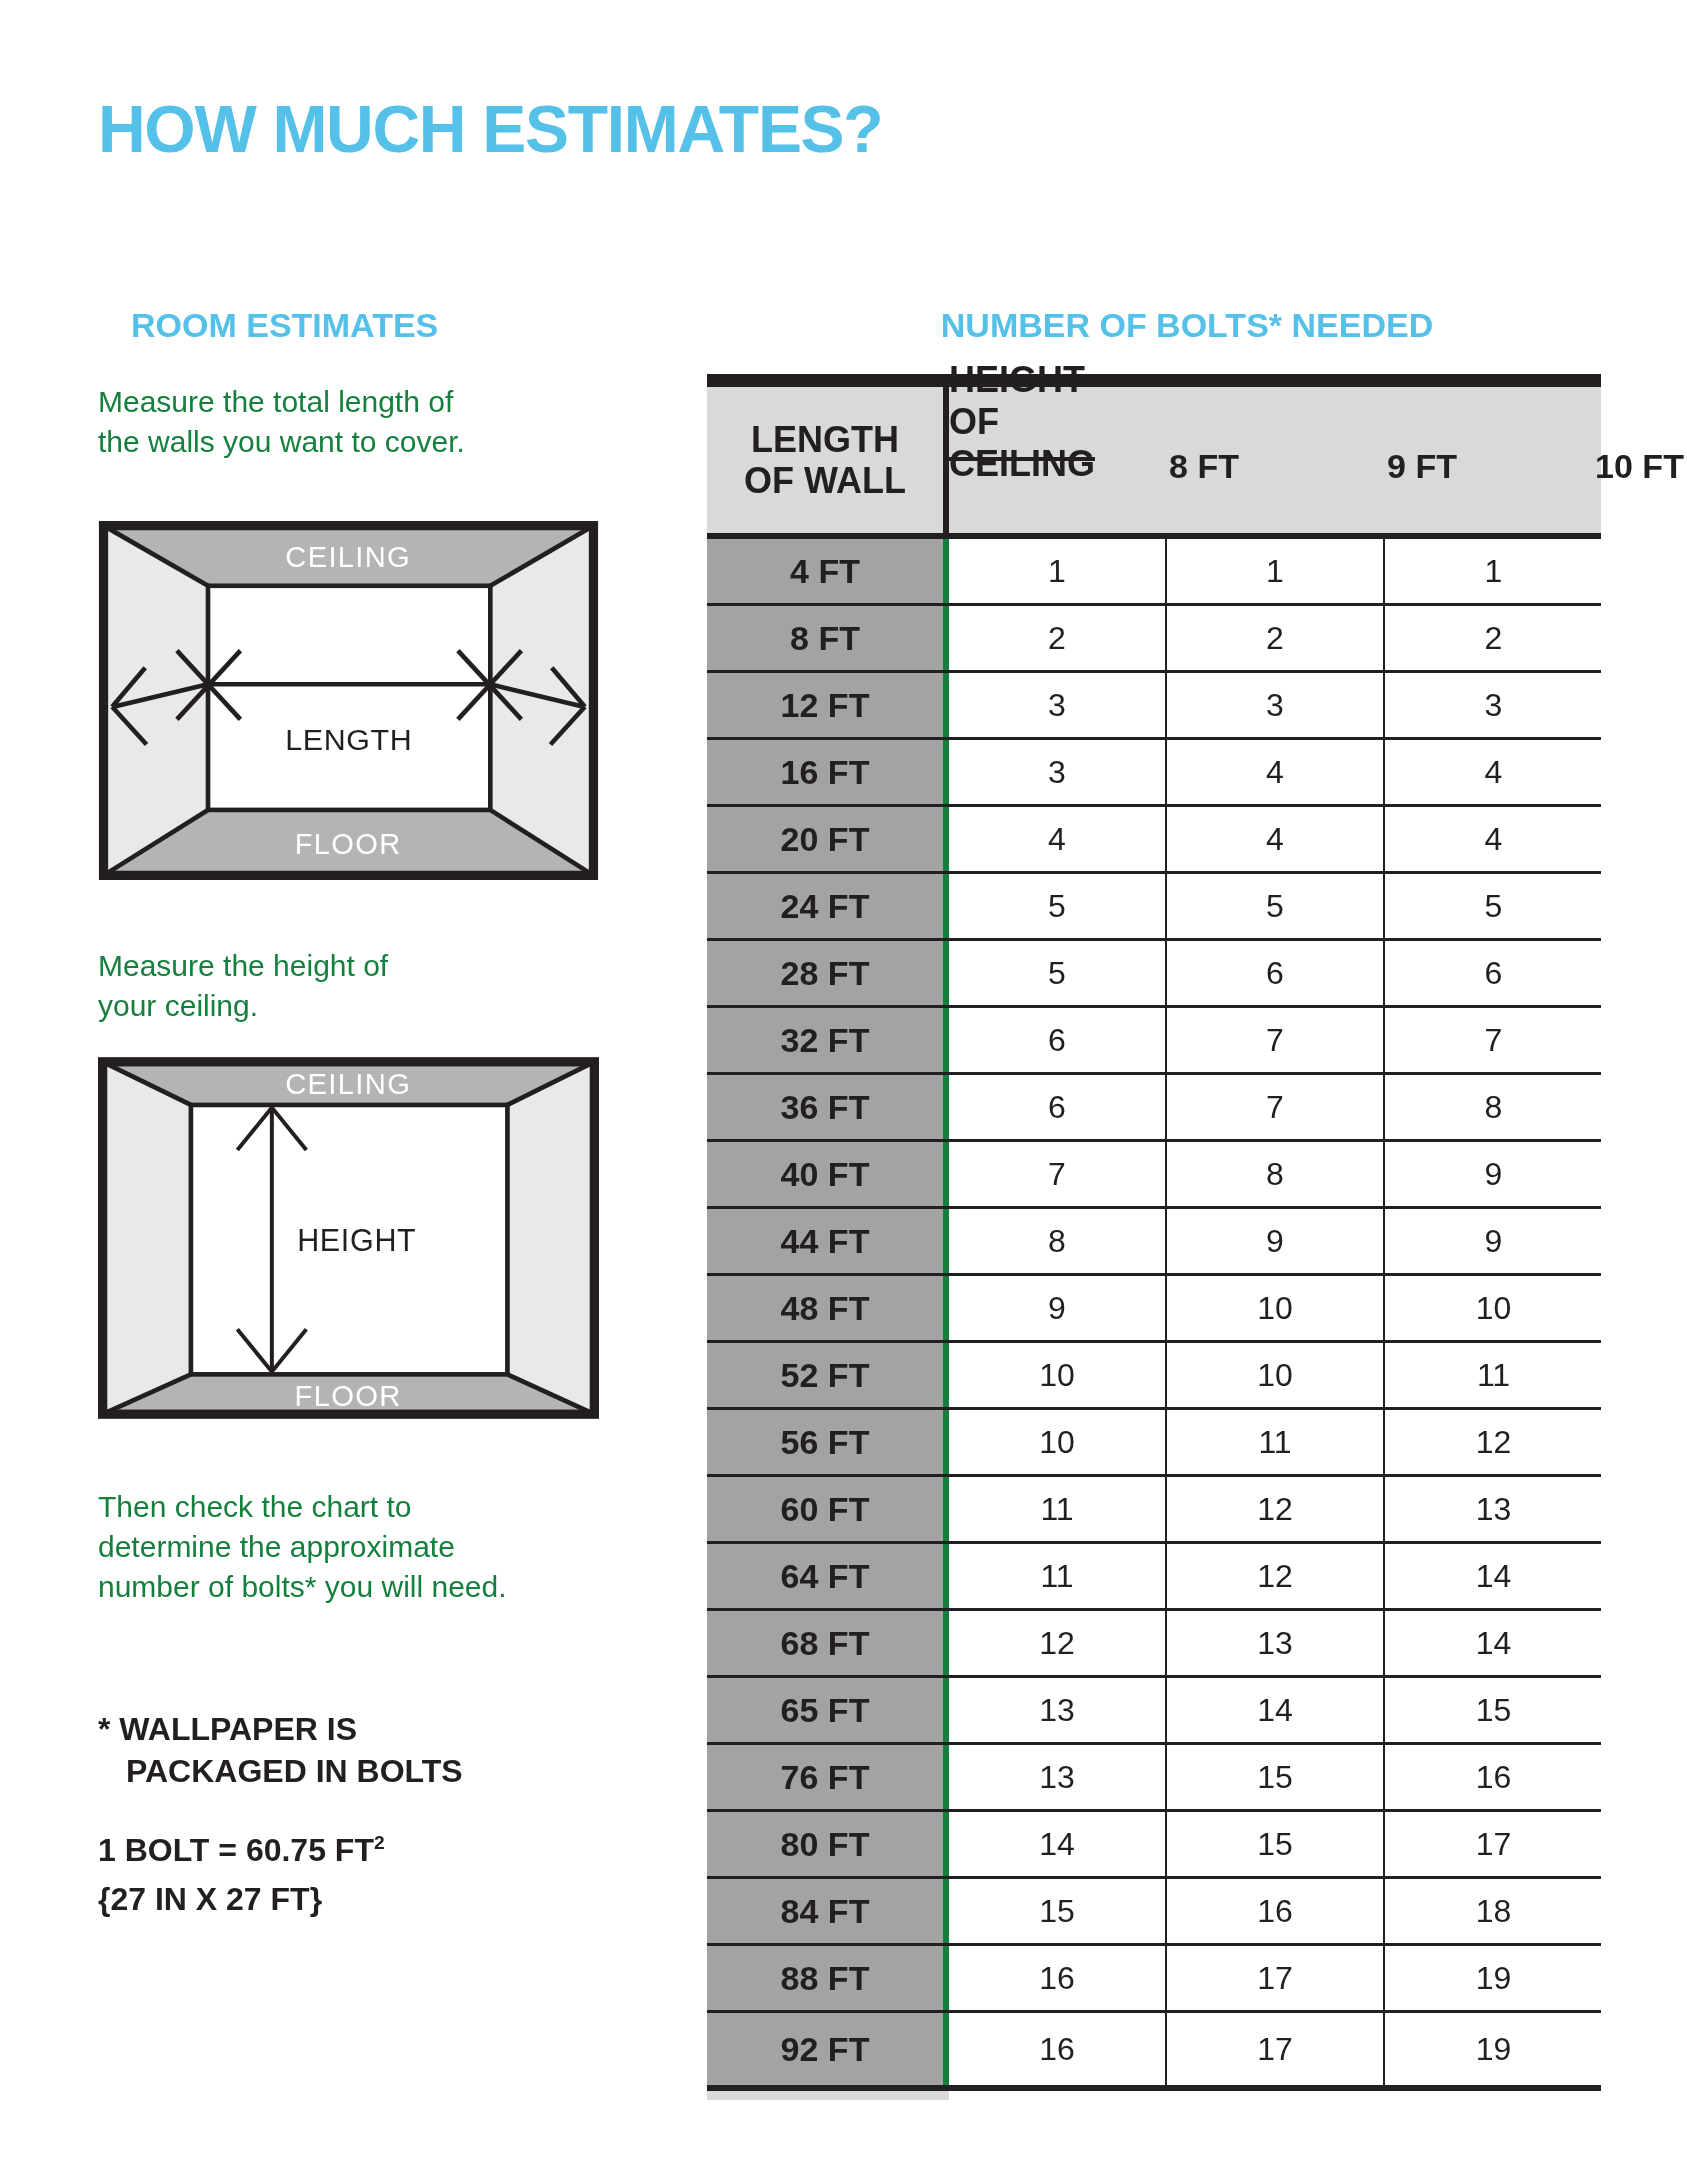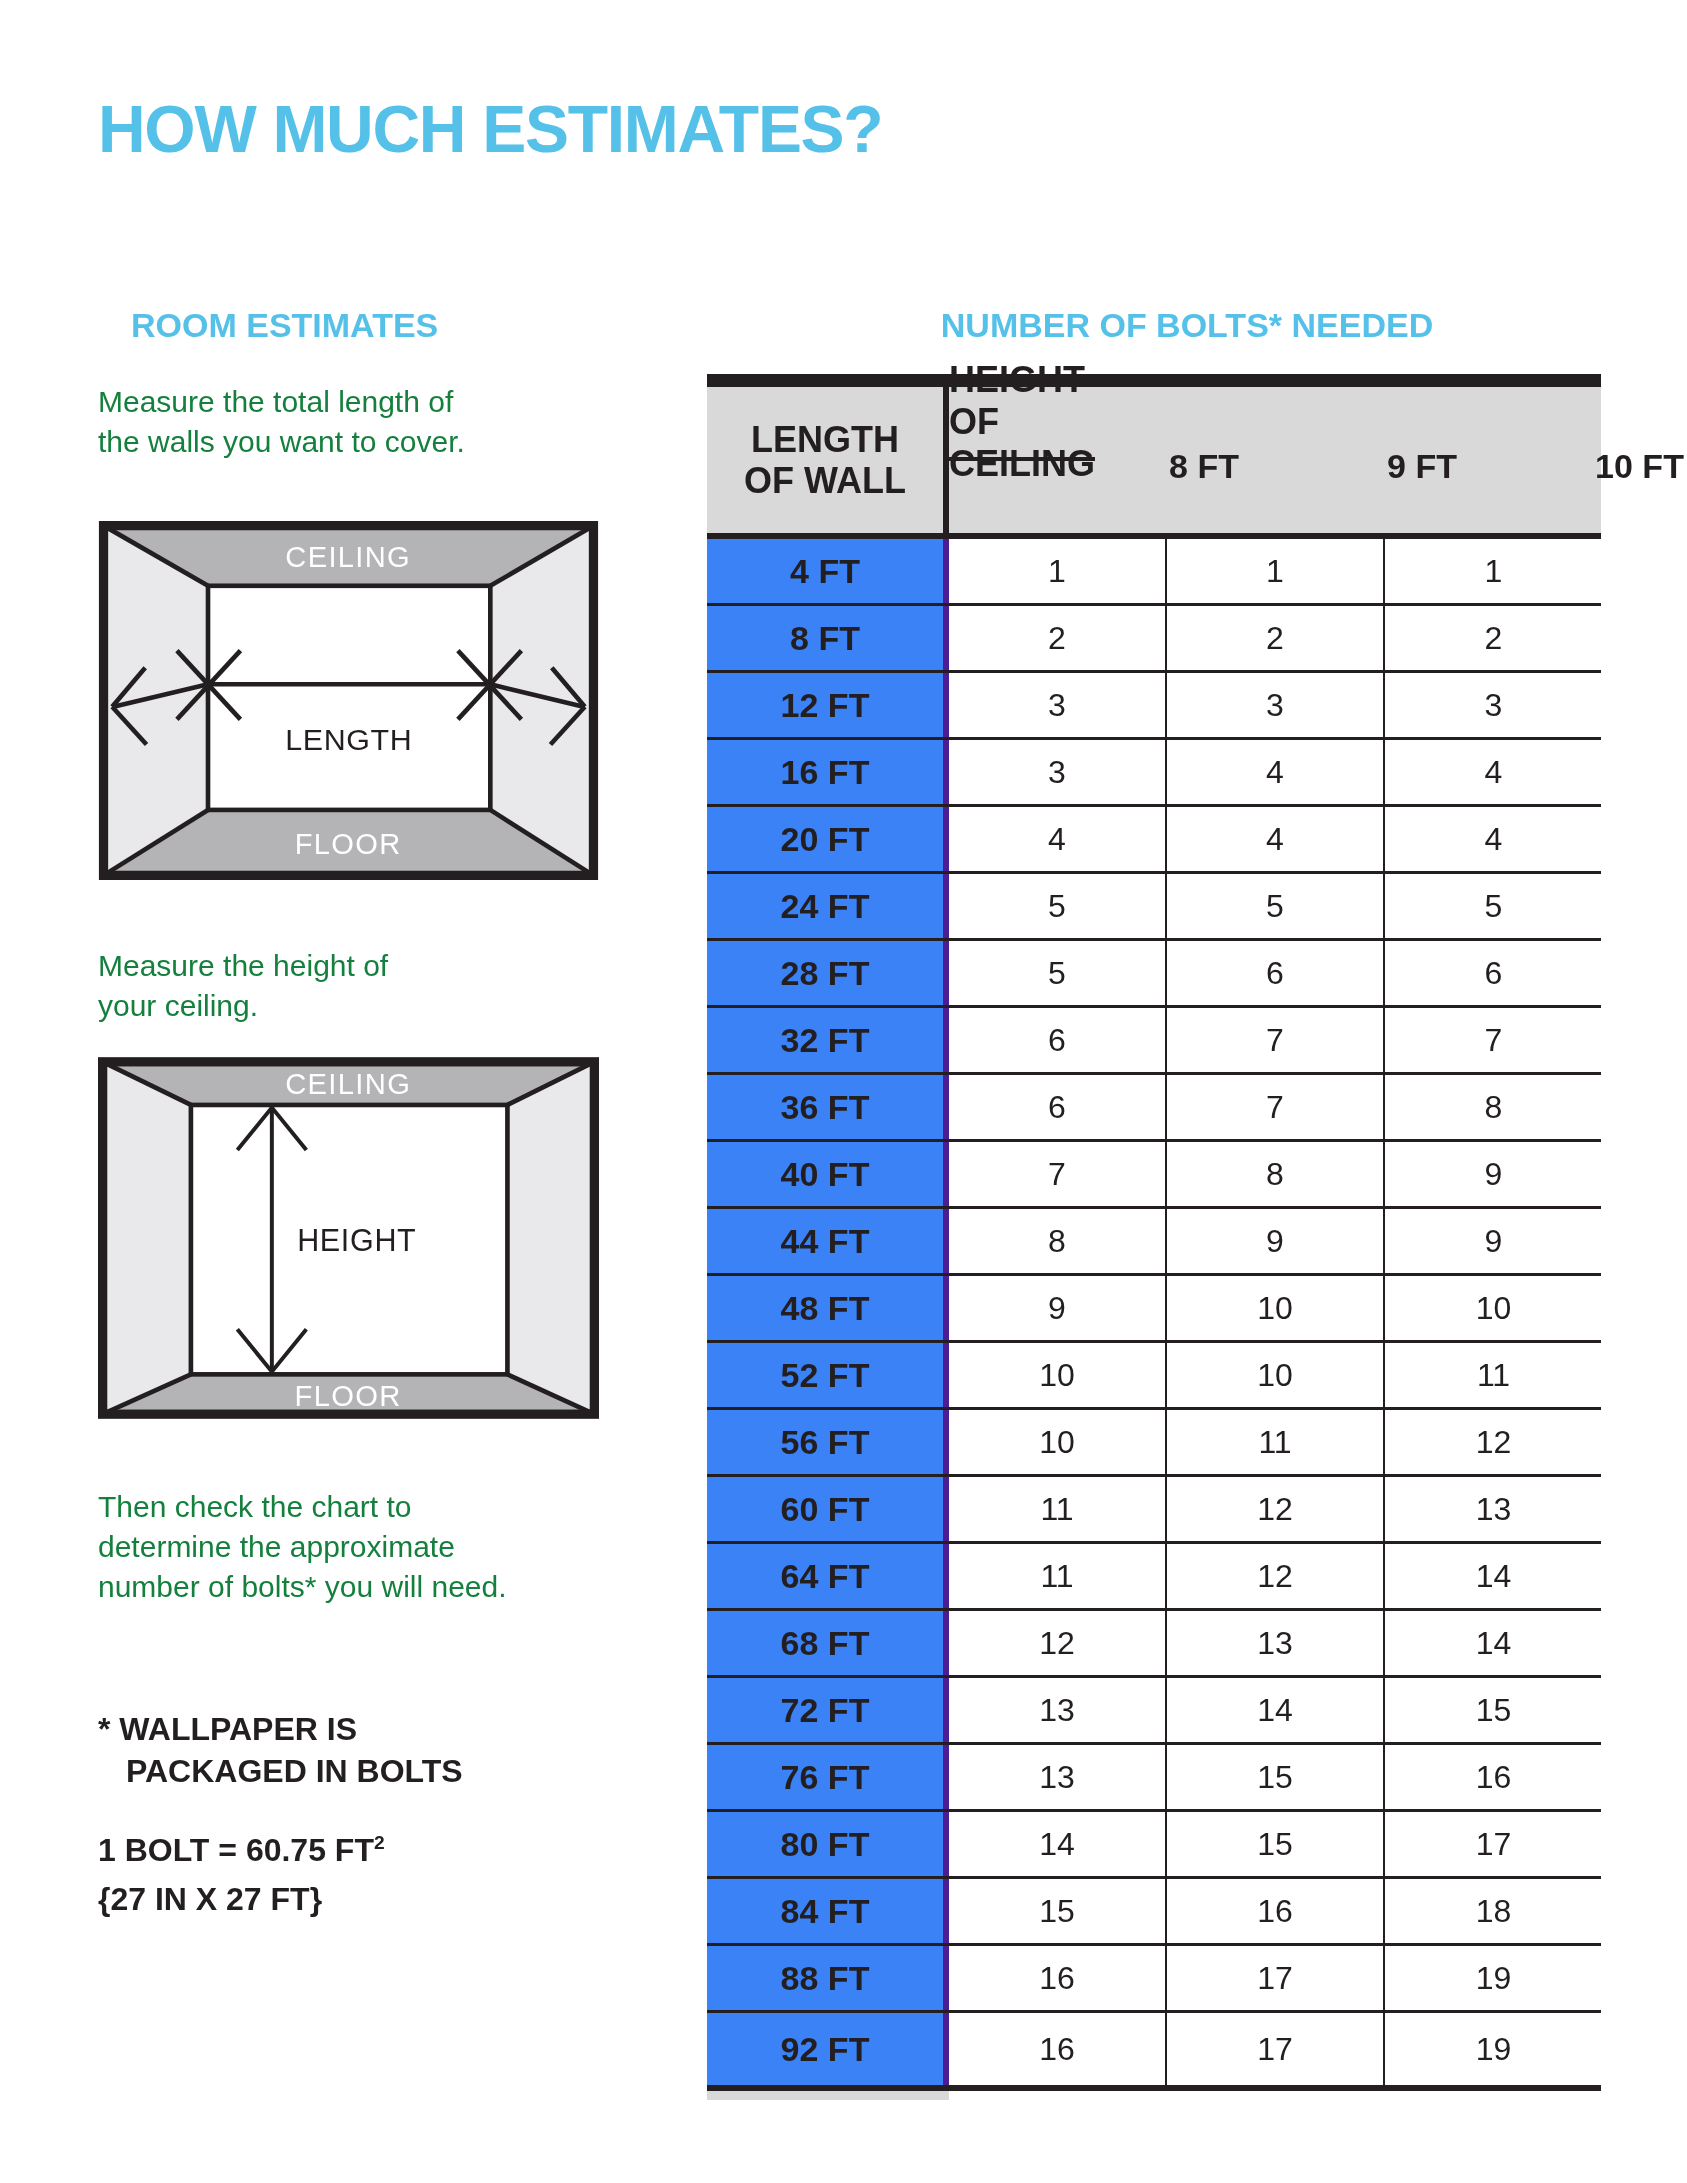--- a/index.html
+++ b/index.html
@@ -37,21 +37,21 @@
   .headright { display:flex; }
   .hoc { height:74px; border-bottom:4px solid #231f20; display:flex; align-items:center;
          justify-content:center; font-size:36px; font-weight:bold; }
   .subrow { flex:1; display:grid; grid-template-columns:218px 218px 217px; }
   .subcell { display:flex; align-items:center; justify-content:center;
              padding-top:12px; font-size:34px; font-weight:bold; }
   .trow { display:grid; grid-template-columns:242px 218px 218px 217px; height:67px;
           border-bottom:3.3px solid #231f20; background:#ffffff; }
   .trow:last-child { border-bottom-width:6px; height:78px; }
   .tcell { display:flex; align-items:center; justify-content:center; font-size:32px; }
-  .tcell.rlabel { background:#3b82f6; border-right:6px solid #4c1d95;
+  .tcell.rlabel { background:#a3a3a3; border-right:6px solid #15803d;
                   font-weight:bold; font-size:34px; }
   .tcell.v0, .tcell.v1 { border-right:2px solid #231f20; }
   .graytab { width:242px; height:8.6px; background:#d9d9da; }
 </style>
 </head>
 <body>
 
 <div class="abs page-title">HOW MUCH ESTIMATES?</div>
 
 <div class="abs section-heading heading-left">ROOM ESTIMATES</div>
@@ -253,21 +253,21 @@
         <div class="tcell v1">12</div>
         <div class="tcell v2">14</div>
       </div>
       <div class="trow">
         <div class="tcell rlabel">68 FT</div>
         <div class="tcell v0">12</div>
         <div class="tcell v1">13</div>
         <div class="tcell v2">14</div>
       </div>
       <div class="trow">
-        <div class="tcell rlabel">72 FT</div>
+        <div class="tcell rlabel">65 FT</div>
         <div class="tcell v0">13</div>
         <div class="tcell v1">14</div>
         <div class="tcell v2">15</div>
       </div>
       <div class="trow">
         <div class="tcell rlabel">76 FT</div>
         <div class="tcell v0">13</div>
         <div class="tcell v1">15</div>
         <div class="tcell v2">16</div>
       </div>

